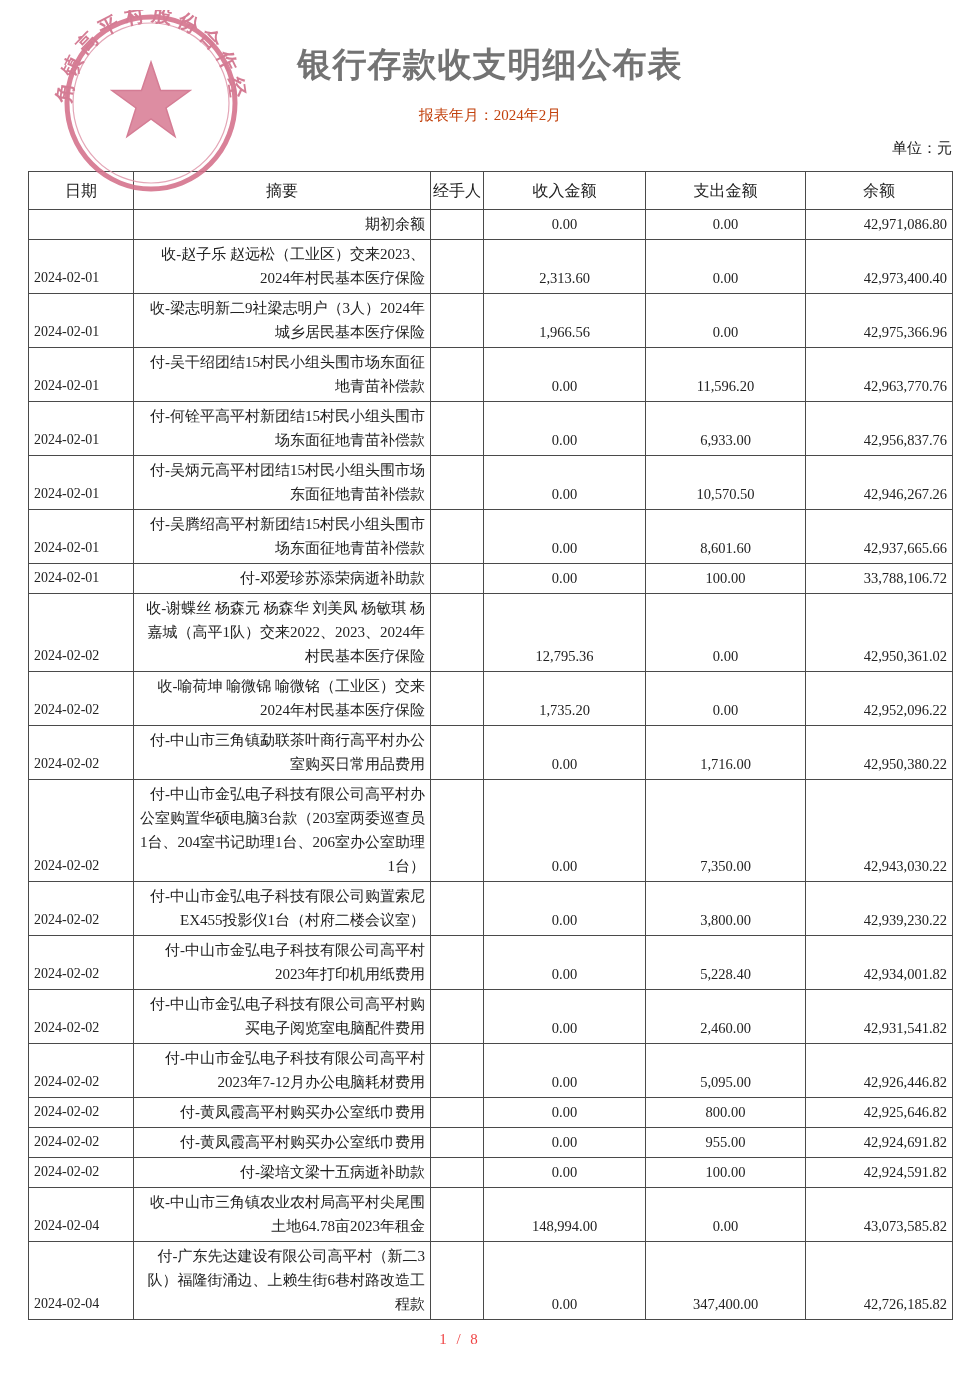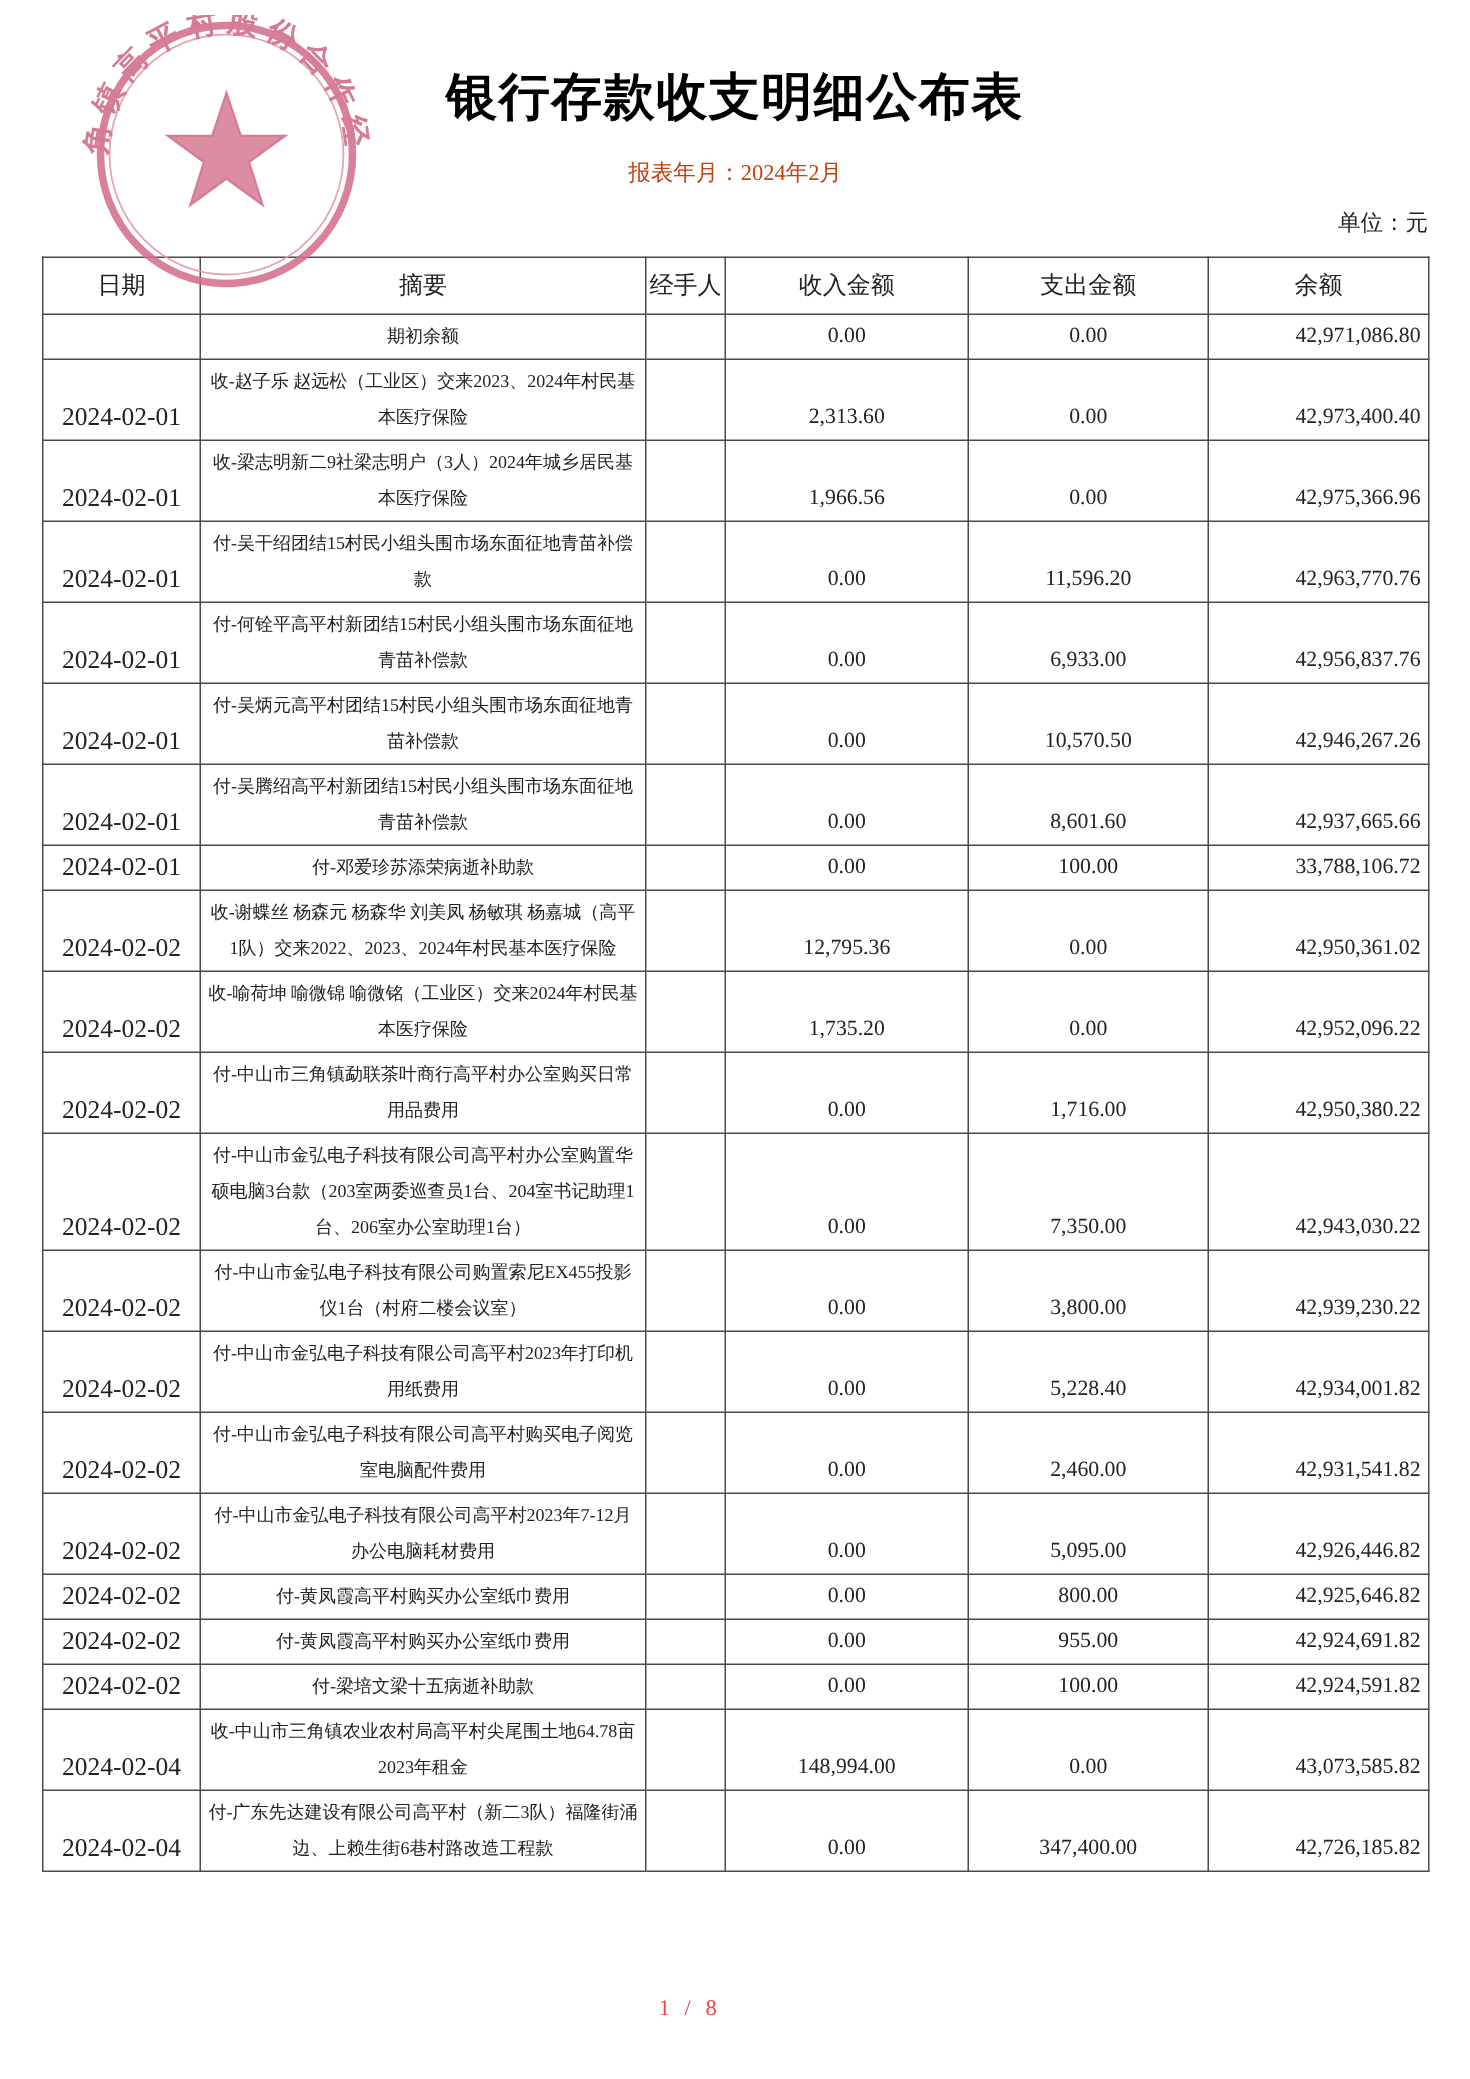--- a/index.html
+++ b/index.html
@@ -23,21 +23,21 @@
     z-index: 5;
   }
 
   
   .doc-title {
     text-align: center;
     font-size: 34px;
     font-weight: bold;
     letter-spacing: 1px;
     padding-top: 42px;
-    color: #000000;
+    color: #737373;
     font-family: "Liberation Serif","DejaVu Serif",serif;
   }
   .doc-subtitle {
     text-align: center;
     font-size: 15px;
     margin-top: 18px;
     color: #c2410c;
   }
   .meta-row {
     position: relative;
@@ -71,22 +71,22 @@
     vertical-align: middle;
     padding: 4px 0;
   }
   col.c-date { width: 105px; }
   col.c-desc { width: 297px; }
   col.c-hand { width: 53px; }
   col.c-in   { width: 162px; }
   col.c-out  { width: 160px; }
   col.c-bal  { width: 147px; }
 
-  td.date { text-align:center; vertical-align: middle; font-size: 17px; white-space: nowrap; }
-  td.desc { text-align:center; vertical-align: top; font-size: 12px; line-height: 25px; }
+  td.date { vertical-align: middle; font-size: 14px; white-space: nowrap; }
+  td.desc { text-align:right; vertical-align: top; font-size: 15px; line-height: 25px; }
   td.hand { }
   td.num  { text-align: center; white-space: nowrap; padding-right: 6px; font-size: 14.5px; }
   td.bal  { text-align: right; white-space: nowrap; padding-right: 9px; font-size: 14.5px; }
 
   
   .page-footer {
     position: absolute;
     left: 0; right: 0;
     bottom: 38px;
     text-align: center;

